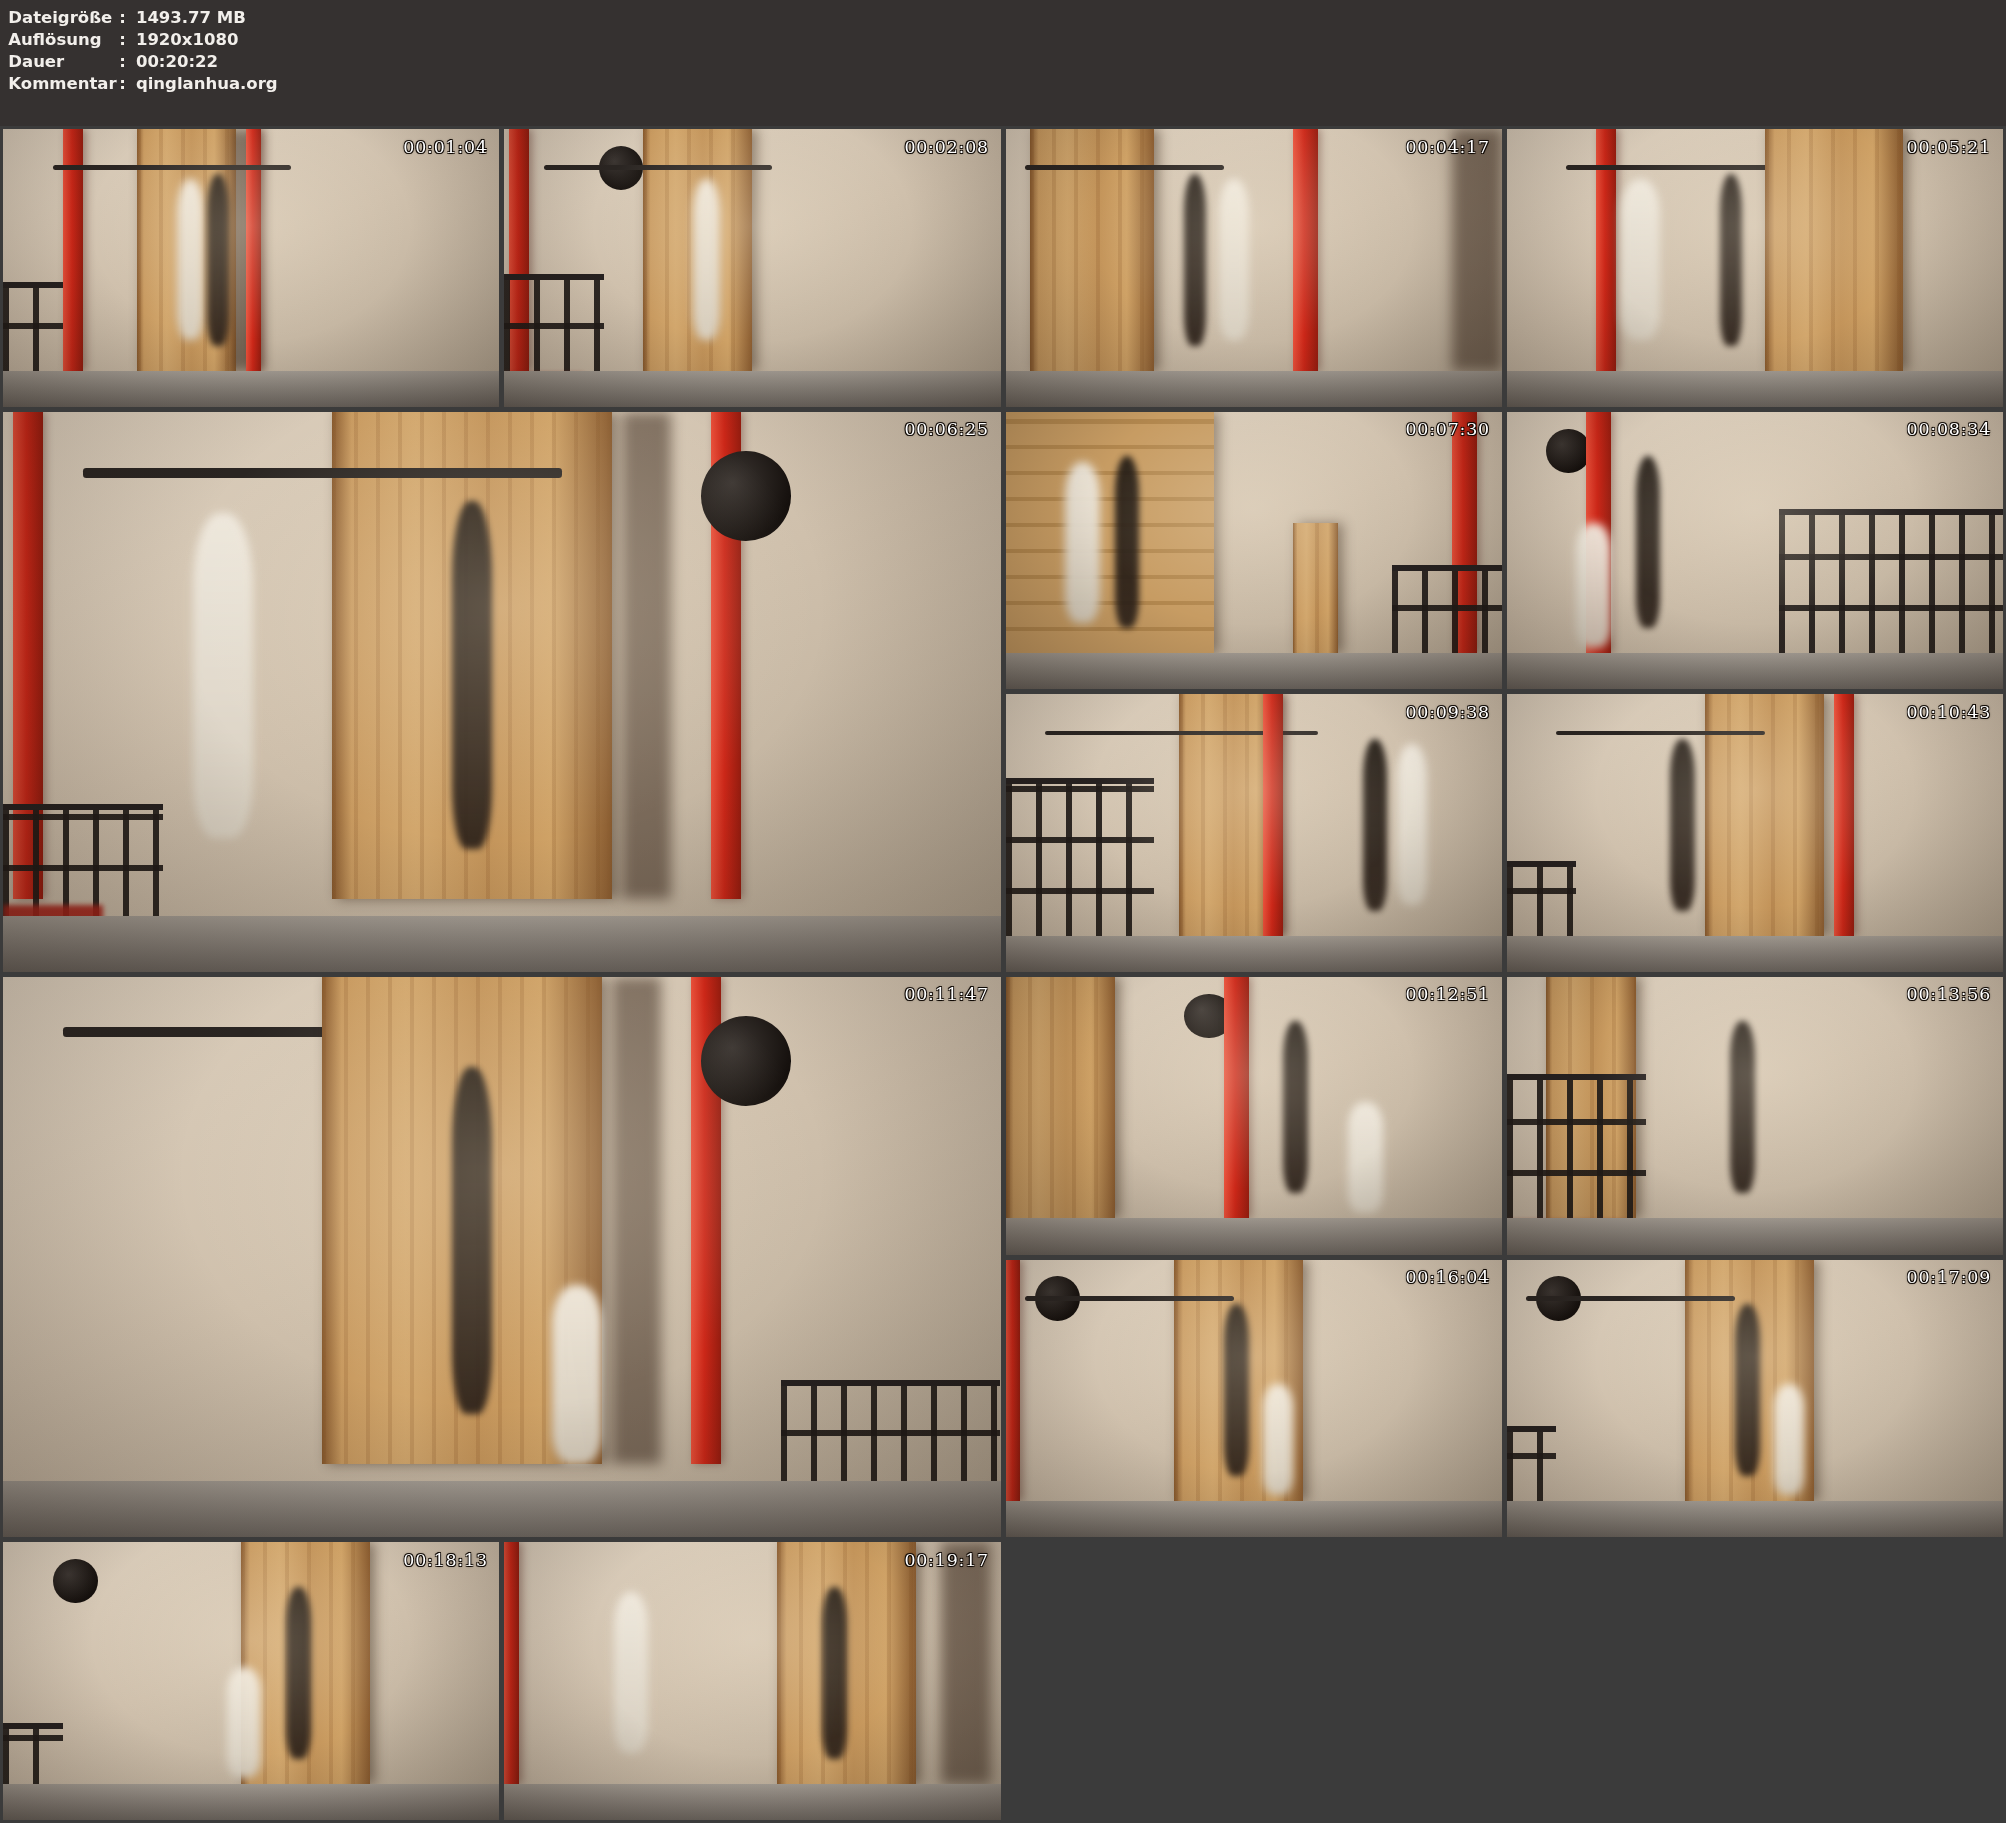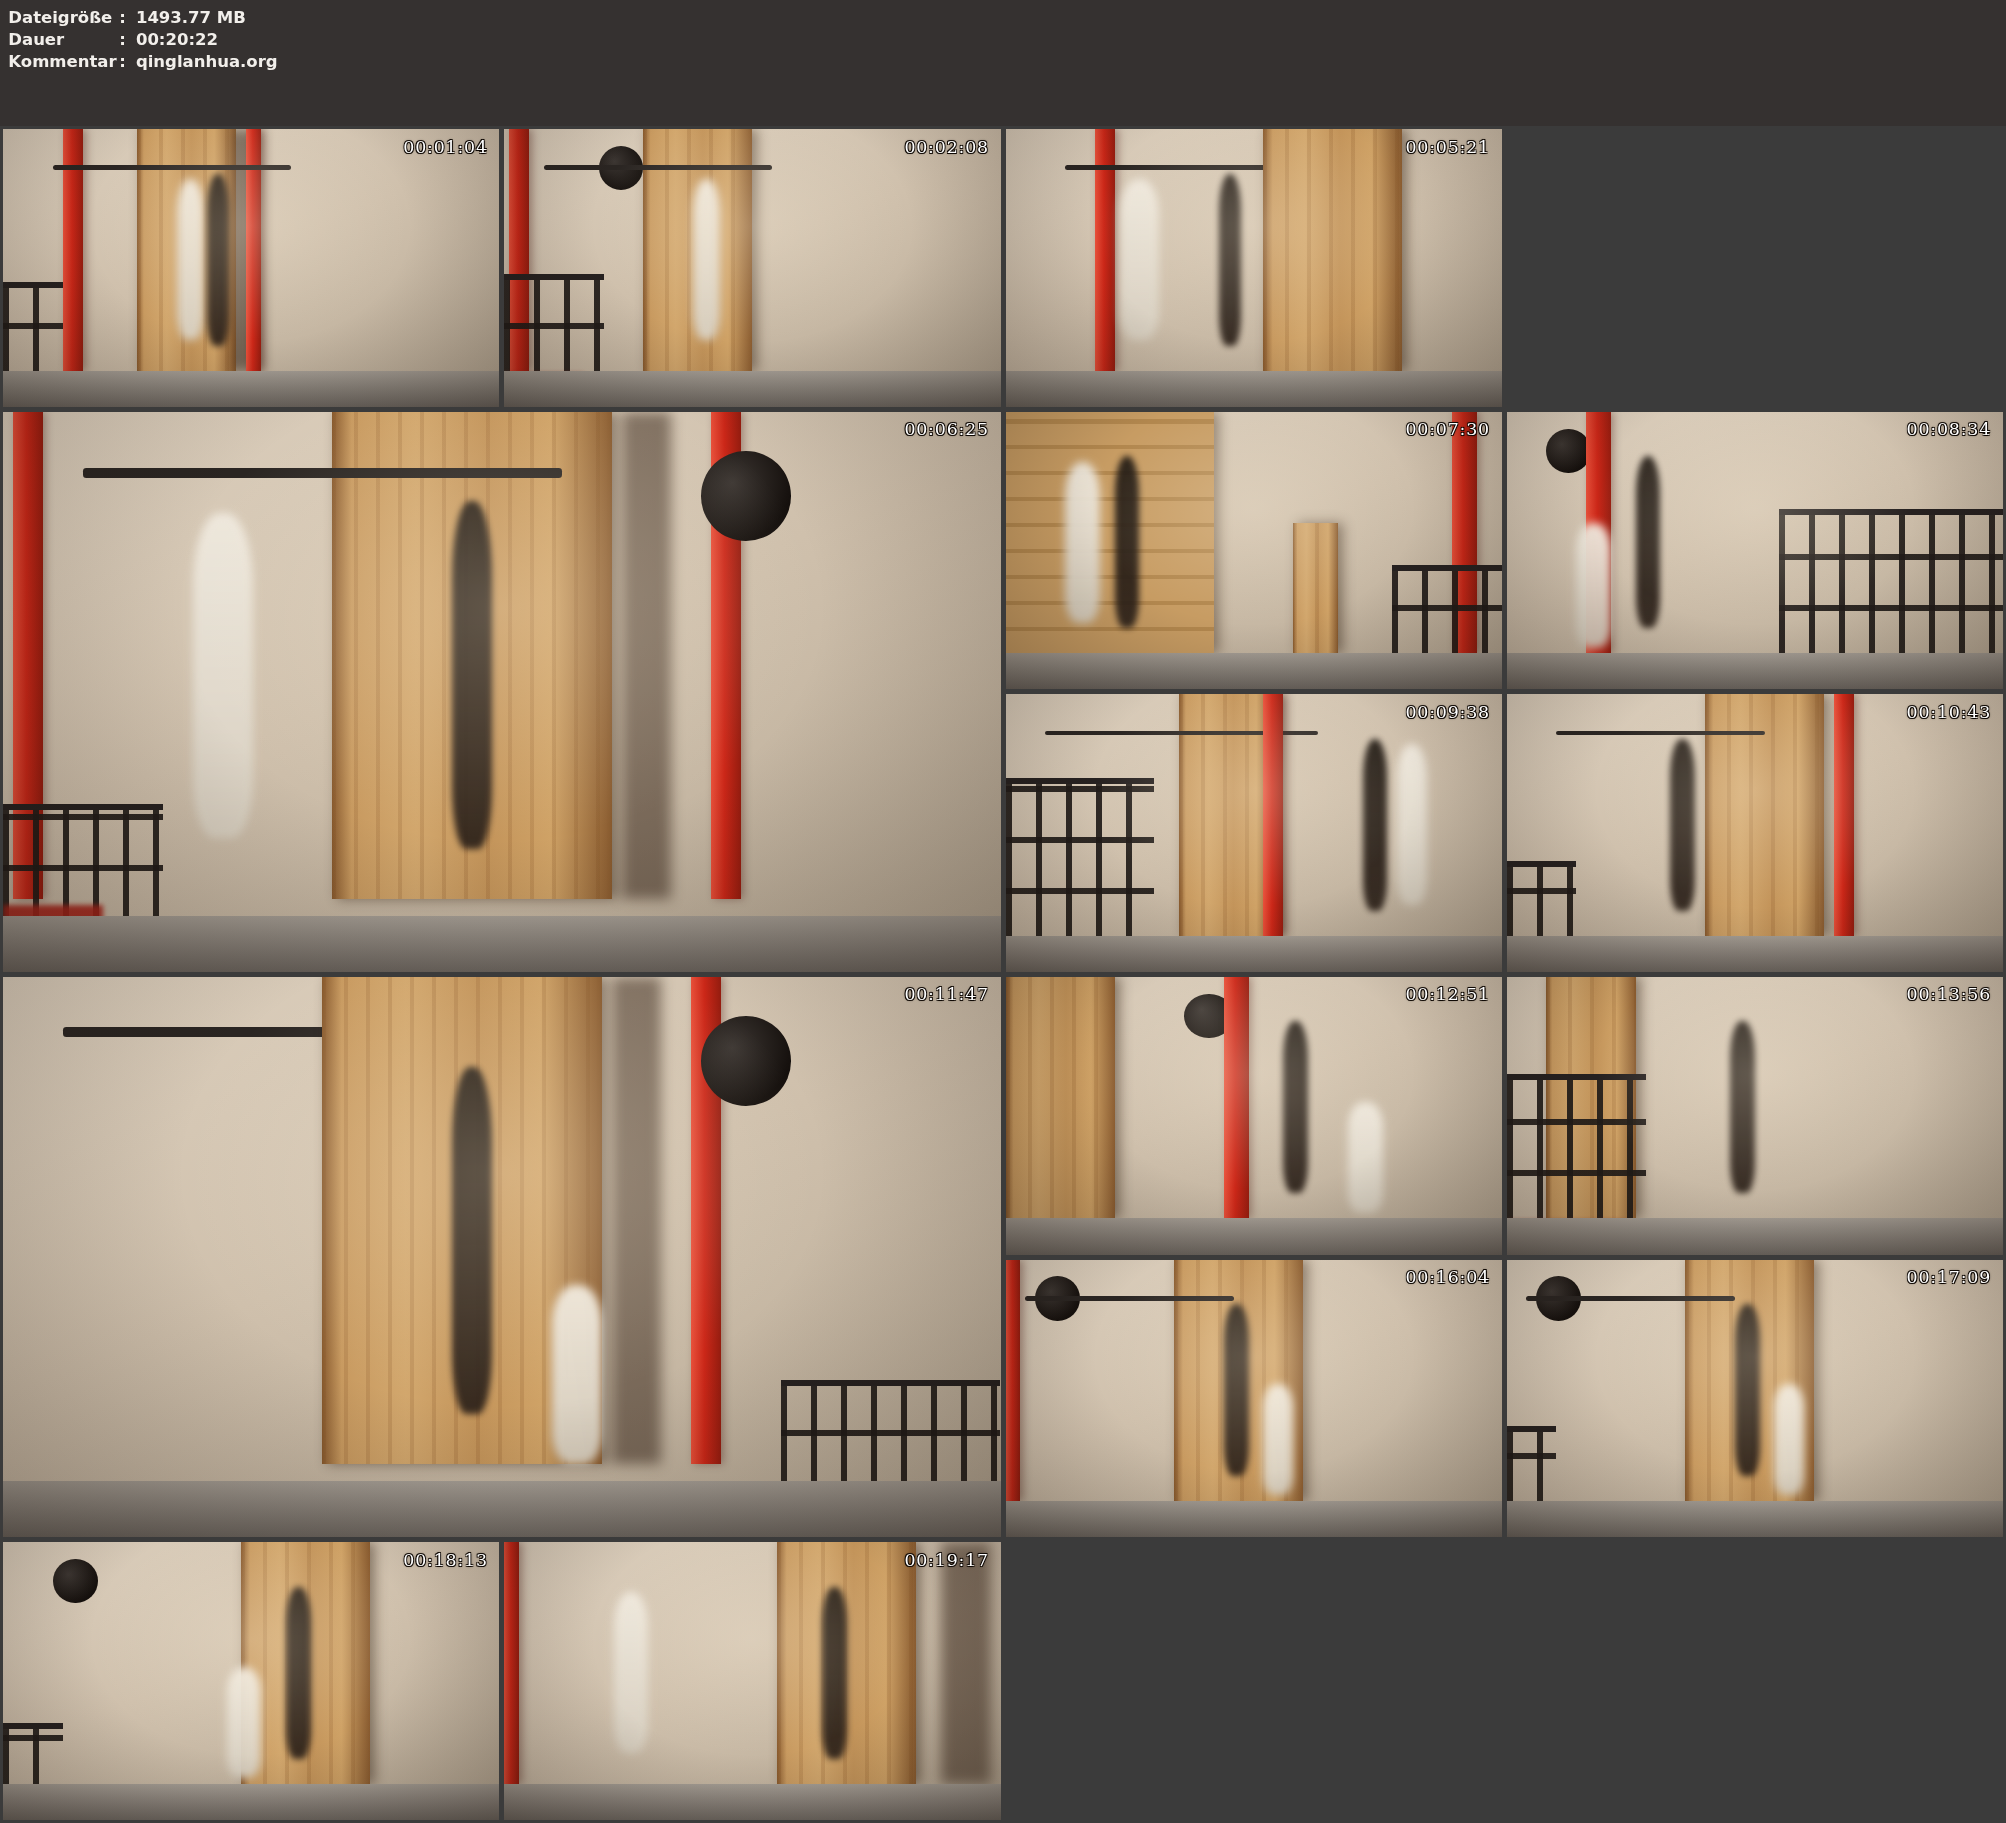--- a/index.html
+++ b/index.html
@@ -67,20 +67,23 @@
   .el-floor{background:linear-gradient(#a59e95,#6f6963);}
 </style>
 </head>
 <body>
 
 <div class="file-header">
   <div class="hrow">
     <span class="hlabel">Dateigröße</span><span class="hsep">:</span><span class="hvalue">1493.77 MB</span>
   </div>
   <div class="hrow">
+    <span class="hlabel">Auflösung</span><span class="hsep">:</span><span class="hvalue">1920x1080</span>
+  </div>
+  <div class="hrow">
     <span class="hlabel">Dauer</span><span class="hsep">:</span><span class="hvalue">00:20:22</span>
   </div>
   <div class="hrow">
     <span class="hlabel">Kommentar</span><span class="hsep">:</span><span class="hvalue">qinglanhua.org</span>
   </div>
 </div>
 
 <div class="sheet" id="sheet">
     <div class="thumb">
       <div class="el el-wood" style="left: 27%; width: 20%; top: 0%; height: 87%;"></div>
@@ -97,20 +100,30 @@
     <div class="thumb">
       <div class="el el-wood" style="left: 28%; width: 22%; top: 0%; height: 87%;"></div>
       <div class="el el-disc" style="left: 19%; width: 9%; top: 6%; height: 16%;"></div>
       <div class="el el-bar" style="left: 8%; width: 46%; top: 13%; height: 1.8%;"></div>
       <div class="el el-red" style="left: 1%; width: 4%; top: 0%; height: 87%;"></div>
       <div class="el el-figL" style="left: 38%; width: 5.5%; top: 18%; height: 58%;"></div>
       <div class="el el-cage" style="left: 0%; width: 20%; top: 52%; height: 36%;"></div>
       <div class="el el-redfloor" style="left: 0%; width: 16%; top: 88%; height: 9%;"></div>
       <div class="el el-floor" style="left: 0%; width: 100%; top: 87%; height: 13%;"></div>
       <span class="ts">00:02:08</span>
+    </div>
+    <div class="thumb">
+      <div class="el el-wood" style="left: 5%; width: 25%; top: 0%; height: 87%;"></div>
+      <div class="el el-bar" style="left: 4%; width: 40%; top: 13%; height: 1.8%;"></div>
+      <div class="el el-figD" style="left: 36%; width: 4.5%; top: 16%; height: 62%;"></div>
+      <div class="el el-figL" style="left: 43%; width: 6%; top: 18%; height: 58%;"></div>
+      <div class="el el-red" style="left: 58%; width: 5%; top: 0%; height: 87%;"></div>
+      <div class="el el-shadow" style="left: 90%; width: 10%; top: 0%; height: 87%;"></div>
+      <div class="el el-floor" style="left: 0%; width: 100%; top: 87%; height: 13%;"></div>
+      <span class="ts">00:04:17</span>
     </div>
     <div class="thumb">
       <div class="el el-red" style="left: 18%; width: 4%; top: 0%; height: 87%;"></div>
       <div class="el el-bar" style="left: 12%; width: 42%; top: 13%; height: 1.8%;"></div>
       <div class="el el-figL" style="left: 23%; width: 8%; top: 18%; height: 58%;"></div>
       <div class="el el-figD" style="left: 43%; width: 4.5%; top: 16%; height: 62%;"></div>
       <div class="el el-wood" style="left: 52%; width: 28%; top: 0%; height: 87%;"></div>
       <div class="el el-floor" style="left: 0%; width: 100%; top: 87%; height: 13%;"></div>
       <span class="ts">00:05:21</span>
     </div>

